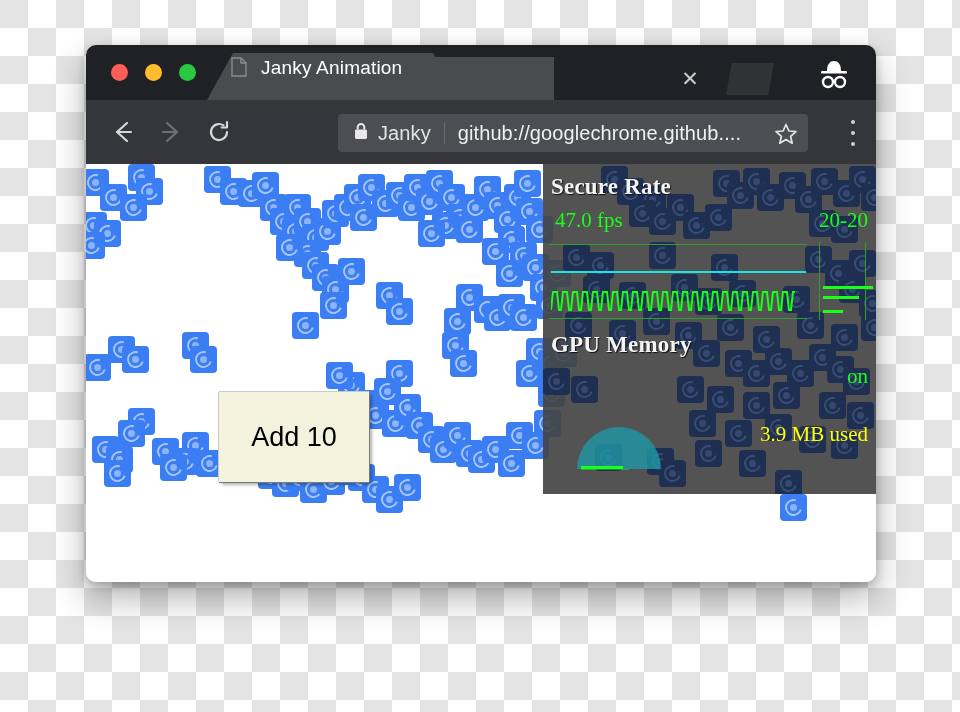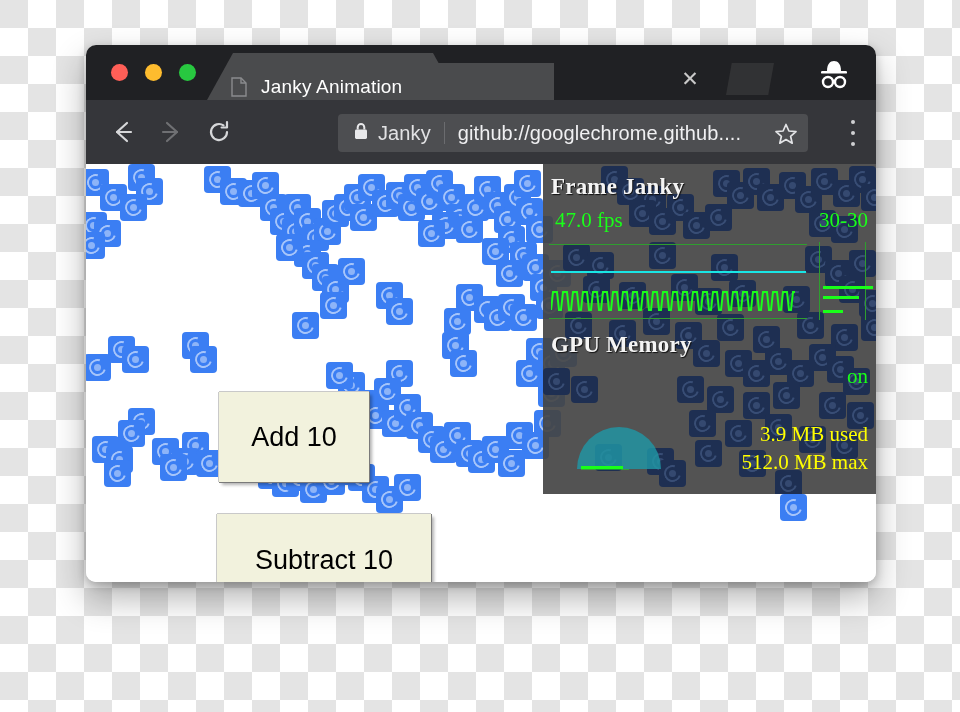--- a/index.html
+++ b/index.html
@@ -32,22 +32,22 @@
   .tab{
     position:absolute;left:147px;top:8px;width:200px;height:47px;
     background:#4a4b4d;
   }
   .tab:before,.tab:after{
     content:"";position:absolute;bottom:0;width:26px;height:47px;background:#4a4b4d;
   }
   .tab:before{left:-26px;clip-path:polygon(100% 0,100% 100%,0 100%);}
   .tab:after{right:-26px;clip-path:polygon(0 0,0 100%,100% 100%);}
   .tab-inner{
-    position:absolute;left:173px;top:18px;width:295px;height:47px;
-    background:#4a4b4d;display:flex;align-items:center;
+    position:absolute;left:173px;top:12px;width:295px;height:47px;
+    background:#4a4b4d;display:flex;align-items:flex-start;
   }
   .fav{
     width:16px;height:20px;margin-left:-28px;margin-right:14px;flex:0 0 auto;position:relative;
   }
   .fav svg{display:block;}
   .tab-title{
     color:#ffffff;font-size:19px;letter-spacing:.2px;white-space:nowrap;
     font-family:"Liberation Sans",sans-serif;
   }
   .tab-close{
@@ -371,23 +371,20 @@
         <div class="sprite" style="left:412px;top:286px"></div>
         <div class="sprite" style="left:452px;top:216px"></div>
         <div class="sprite" style="left:458px;top:96px"></div>
         <div class="sprite" style="left:464px;top:176px"></div>
         <div class="sprite" style="left:694px;top:330px"></div>
       </div>
 
       <div class="btn btn-add">
         <span>Add 10</span>
       </div>
-      <div class="btn btn-sub">
-        <span>Subtract 10</span>
-      </div>
 
       <div class="fps">
 
         <div class="fps-sprites">
           <div class="fps-sprite" style="left:58px;top:2px"></div>
           <div class="fps-sprite" style="left:74px;top:14px"></div>
           <div class="fps-sprite" style="left:96px;top:22px"></div>
           <div class="fps-sprite" style="left:170px;top:6px"></div>
           <div class="fps-sprite" style="left:184px;top:18px"></div>
           <div class="fps-sprite" style="left:200px;top:4px"></div>
@@ -452,44 +449,43 @@
           <div class="fps-sprite" style="left:288px;top:268px"></div>
           <div class="fps-sprite" style="left:152px;top:276px"></div>
           <div class="fps-sprite" style="left:196px;top:286px"></div>
           <div class="fps-sprite" style="left:104px;top:284px"></div>
           <div class="fps-sprite" style="left:116px;top:296px"></div>
           <div class="fps-sprite" style="left:232px;top:306px"></div>
           <div class="fps-sprite" style="left:52px;top:280px"></div>
         </div>
 
         <div class="fps-content">
-          <div class="fps-h" style="left:8px;top:10px">Frame Janky</div>
+          <div class="fps-h" style="left:8px;top:10px">Secure Rate</div>
           <div class="fps-val green" style="left:12px;top:44px">47.0 fps</div>
-          <div class="fps-val green" style="right:8px;top:44px">30-30</div>
+          <div class="fps-val green" style="right:8px;top:44px">20-20</div>
 
           <div class="graph">
             <div class="gline" style="top:0px"></div>
             <div class="gline" style="top:74px"></div>
             <div class="cyan"></div>
             <svg width="246" height="34" viewBox="0 0 246 34" style="position:absolute;left:2px;top:40px">
               <polyline fill="none" stroke="#19ff19" stroke-width="2" points="0,26 2,8 6,8 8,26 10,26 12,8 16,8 18,26 20,26 22,8 26,8 28,26 30,26 32,8 36,8 38,26 40,26 42,8 46,8 48,26 50,26 52,8 56,8 58,26 60,26 62,8 66,8 68,26 70,26 72,8 76,8 78,26 80,26 82,8 86,8 88,26 90,26 92,8 96,8 98,26 100,26 102,8 106,8 108,26 110,26 112,8 116,8 118,26 120,26 122,8 126,8 128,26 130,26 132,8 136,8 138,26 140,26 142,8 146,8 148,26 150,26 152,8 156,8 158,26 160,26 162,8 166,8 168,26 170,26 172,8 176,8 178,26 180,26 182,8 186,8 188,26 190,26 192,8 196,8 198,26 200,26 202,8 206,8 208,26 210,26 212,8 216,8 218,26 220,26 222,8 226,8 228,26 230,26 232,8 236,8 238,26 240,26 242,8 244,8"></polyline>
             </svg>
           </div>
 
           <div class="sep"></div>
           <div class="sep2"></div>
           <div class="bar" style="left:280px;top:122px;width:50px"></div>
           <div class="bar" style="left:280px;top:132px;width:36px"></div>
           <div class="bar" style="left:280px;top:146px;width:20px"></div>
 
           <div class="fps-h" style="left:8px;top:168px">GPU Memory</div>
           <div class="fps-val green" style="right:8px;top:200px">on</div>
 
           <div class="fps-val yellow" style="right:8px;top:258px">3.9 MB used</div>
-          <div class="fps-val yellow" style="right:8px;top:286px">512.0 MB max</div>
 
           <div class="gauge"></div>
           <div class="needle"></div>
           <div class="needle2"></div>
         </div>
       </div>
 
     </div>
   </div>
 </div>

